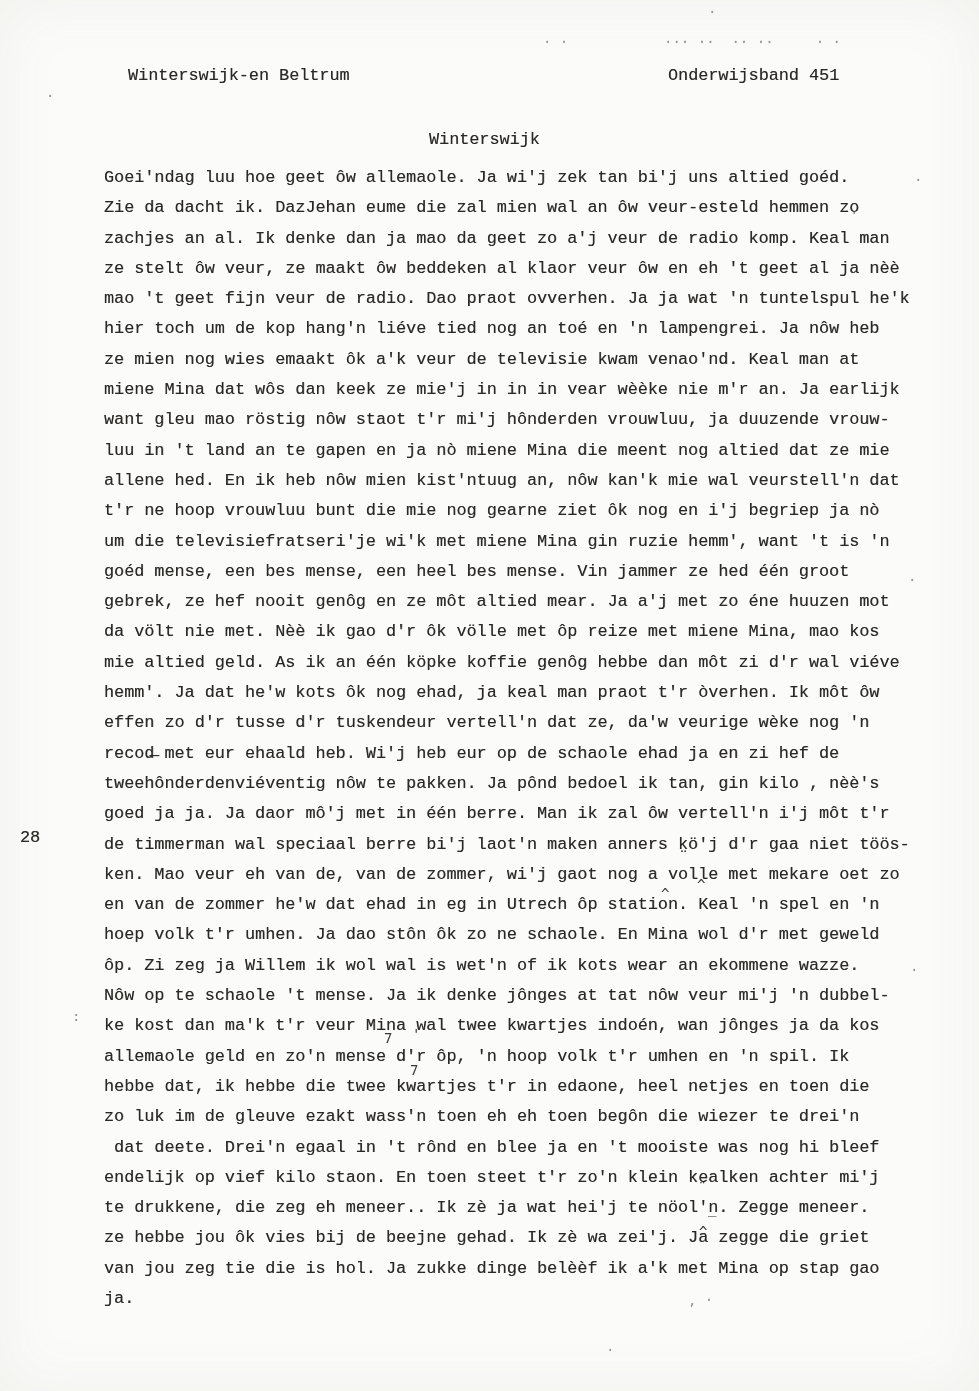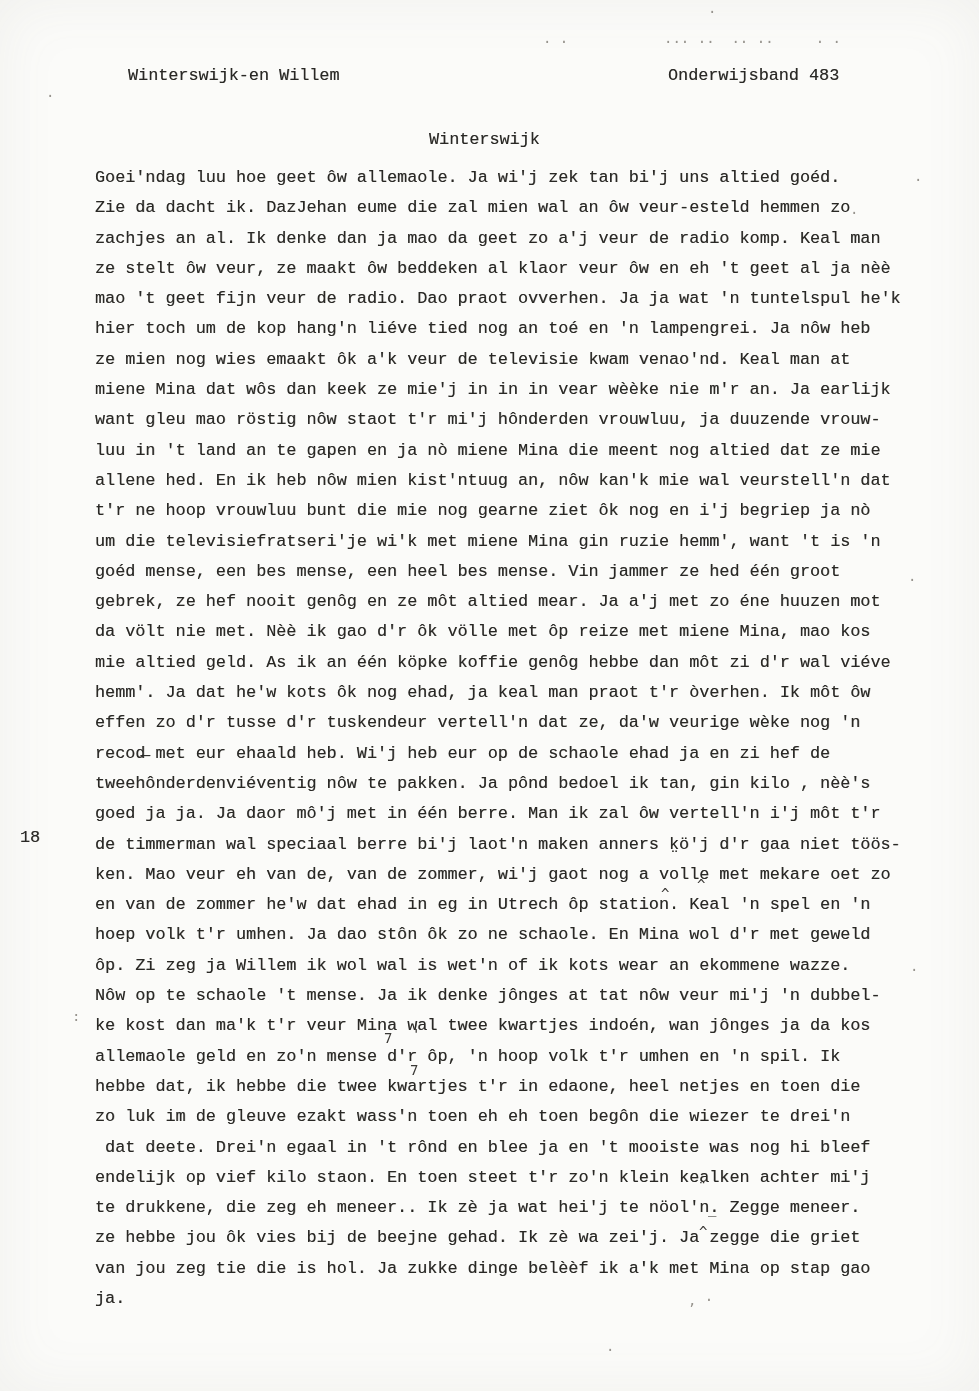--- a/index.html
+++ b/index.html
@@ -22,21 +22,21 @@
     font-size: 16.8px;
     letter-spacing: 0;
     white-space: pre;
     text-shadow: 0.35px 0 0 rgba(30,28,25,0.45);
   }
   .header-left  { position: absolute; left: 128px; top: 66px; }
   .header-right { position: absolute; left: 668px; top: 66px; }
   .page-title   { position: absolute; left: 429px; top: 130px; }
   .body-text {
     position: absolute;
-    left: 95px;
+    left: 104px;
     top: 163px;
     width: 860px;
   }
   .body-text .line {
     height: 30.3px;
     line-height: 30.3px;
     white-space: pre;
   }
   .margin-number {
     position: absolute;
@@ -54,27 +54,27 @@
   .ann.faint {
     color: #97948e;
     text-shadow: none;
   }
 </style>
 </head>
 <body>
 
 <div class="page">
 
-  <div class="tw header-left">Winterswijk-en Willem</div>
+  <div class="tw header-left">Winterswijk-en Beltrum</div>
 
-  <div class="tw header-right">Onderwijsband 483</div>
+  <div class="tw header-right">Onderwijsband 451</div>
 
   <div class="tw page-title">Winterswijk</div>
 
-  <div class="tw margin-number">18</div>
+  <div class="tw margin-number">28</div>
 
   <div class="tw body-text"><div class="line">Goei'ndag luu hoe geet ôw allemaole. Ja wi'j zek tan bi'j uns altied goéd.</div><div class="line">Zie da dacht ik. DazJehan eume die zal mien wal an ôw veur-esteld hemmen zo</div><div class="line">zachjes an al. Ik denke dan ja mao da geet zo a'j veur de radio komp. Keal man</div><div class="line">ze stelt ôw veur, ze maakt ôw beddeken al klaor veur ôw en eh 't geet al ja nèè</div><div class="line">mao 't geet fijn veur de radio. Dao praot ovverhen. Ja ja wat 'n tuntelspul he'k</div><div class="line">hier toch um de kop hang'n liéve tied nog an toé en 'n lampengrei. Ja nôw heb</div><div class="line">ze mien nog wies emaakt ôk a'k veur de televisie kwam venao'nd. Keal man at</div><div class="line">miene Mina dat wôs dan keek ze mie'j in in in vear wèèke nie m'r an. Ja earlijk</div><div class="line">want gleu mao röstig nôw staot t'r mi'j hônderden vrouwluu, ja duuzende vrouw-</div><div class="line">luu in 't land an te gapen en ja nò miene Mina die meent nog altied dat ze mie</div><div class="line">allene hed. En ik heb nôw mien kist'ntuug an, nôw kan'k mie wal veurstell'n dat</div><div class="line">t'r ne hoop vrouwluu bunt die mie nog gearne ziet ôk nog en i'j begriep ja nò</div><div class="line">um die televisiefratseri'je wi'k met miene Mina gin ruzie hemm', want 't is 'n</div><div class="line">goéd mense, een bes mense, een heel bes mense. Vin jammer ze hed één groot</div><div class="line">gebrek, ze hef nooit genôg en ze môt altied mear. Ja a'j met zo éne huuzen mot</div><div class="line">da völt nie met. Nèè ik gao d'r ôk völle met ôp reize met miene Mina, mao kos</div><div class="line">mie altied geld. As ik an één köpke koffie genôg hebbe dan môt zi d'r wal viéve</div><div class="line">hemm'. Ja dat he'w kots ôk nog ehad, ja keal man praot t'r òverhen. Ik môt ôw</div><div class="line">effen zo d'r tusse d'r tuskendeur vertell'n dat ze, da'w veurige wèke nog 'n</div><div class="line">recod̶ met eur ehaald heb. Wi'j heb eur op de schaole ehad ja en zi hef de</div><div class="line">tweehônderdenviéventig nôw te pakken. Ja pônd bedoel ik tan, gin kilo , nèè's</div><div class="line">goed ja ja. Ja daor mô'j met in één berre. Man ik zal ôw vertell'n i'j môt t'r</div><div class="line">de timmerman wal speciaal berre bi'j laot'n maken anners k̤ö'j d'r gaa niet töös-</div><div class="line">ken. Mao veur eh van de, van de zommer, wi'j gaot nog a volle met mekare oet zo</div><div class="line">en van de zommer he'w dat ehad in eg in Utrech ôp station. Keal 'n spel en 'n</div><div class="line">hoep volk t'r umhen. Ja dao stôn ôk zo ne schaole. En Mina wol d'r met geweld</div><div class="line">ôp. Zi zeg ja Willem ik wol wal is wet'n of ik kots wear an ekommene wazze.</div><div class="line">Nôw op te schaole 't mense. Ja ik denke jônges at tat nôw veur mi'j 'n dubbel-</div><div class="line">ke kost dan ma'k t'r veur Mina wal twee kwartjes indoén, wan jônges ja da kos</div><div class="line">allemaole geld en zo'n mense d'r ôp, 'n hoop volk t'r umhen en 'n spil. Ik</div><div class="line">hebbe dat, ik hebbe die twee kwartjes t'r in edaone, heel netjes en toen die</div><div class="line">zo luk im de gleuve ezakt wass'n toen eh eh toen begôn die wiezer te drei'n</div><div class="line"> dat deete. Drei'n egaal in 't rônd en blee ja en 't mooiste was nog hi bleef</div><div class="line">endelijk op vief kilo staon. En toen steet t'r zo'n klein kealken achter mi'j</div><div class="line">te drukkene, die zeg eh meneer.. Ik zè ja wat hei'j te nöol'n. Zegge meneer.</div><div class="line">ze hebbe jou ôk vies bij de beejne gehad. Ik zè wa zei'j. Ja zegge die griet</div><div class="line">van jou zeg tie die is hol. Ja zukke dinge belèèf ik a'k met Mina op stap gao</div><div class="line">ja.</div></div>
 
   <div class="annotations-layer">
       <span class="ann faint" style="left: 708px; top: 4px;">·</span>
       <span class="ann faint" style="left: 543px; top: 34px;">· ·</span>
       <span class="ann faint" style="left: 664px; top: 34px;">··· ··  ·· ··     · ·</span>
       <span class="ann faint" style="left: 46px; top: 84px;">.</span>
       <span class="ann faint" style="left: 914px; top: 168px;">.</span>
       <span class="ann faint" style="left: 850px; top: 205px;">·</span>

